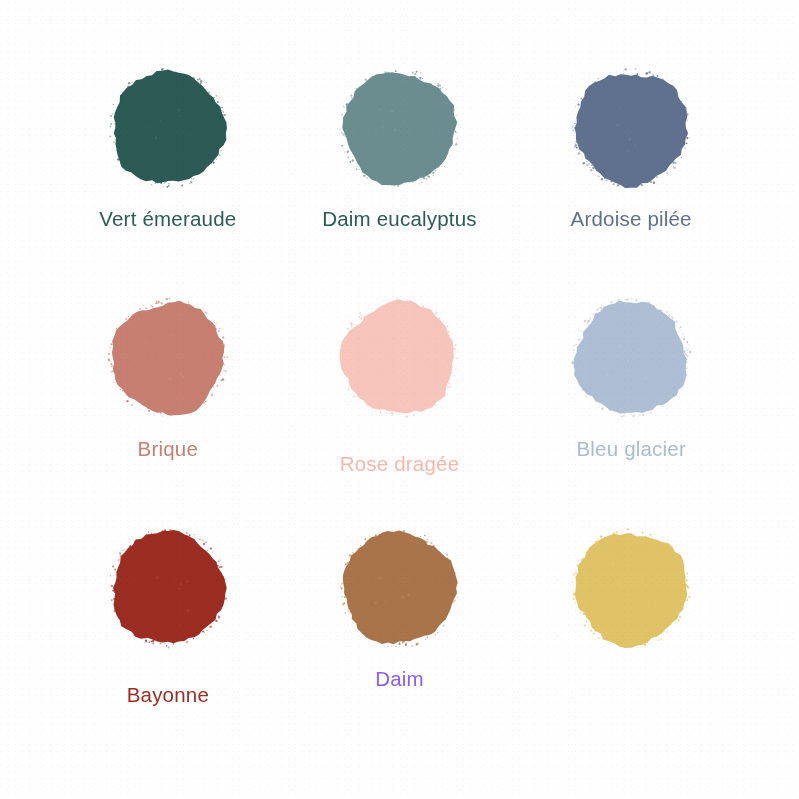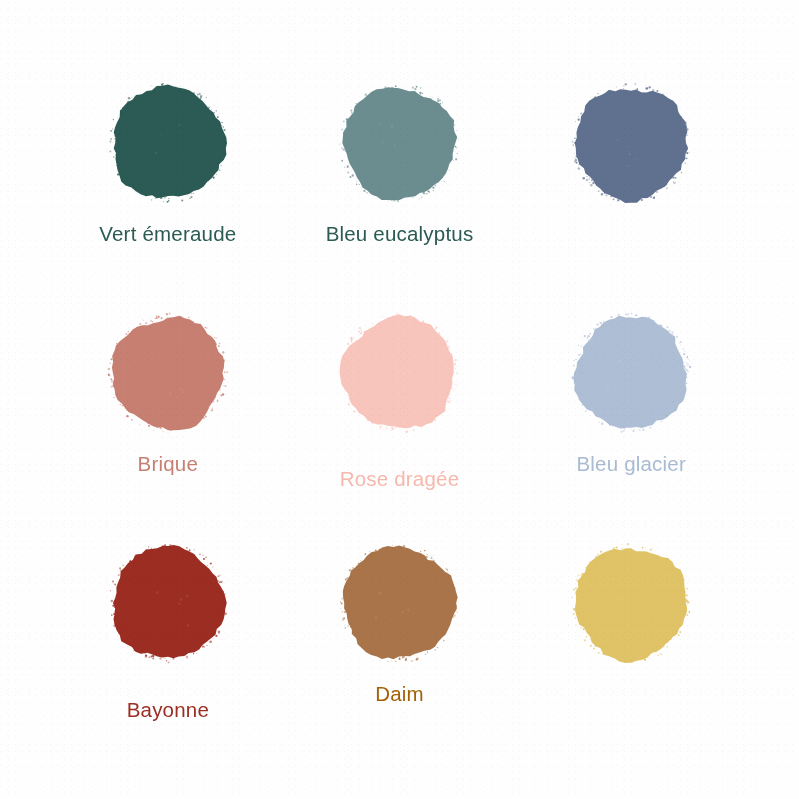--- a/index.html
+++ b/index.html
@@ -16,21 +16,20 @@
     position: relative;
   }
   .palette-board {
     width: 799px;
     height: 799px;
     background: #fefefe;
     display: flex;
     flex-direction: column;
     box-sizing: border-box;
     padding: 64px 52px 16px 52px;
-    justify-content: center;
   }
   .swatch-grid {
     flex: 0 0 auto;
     display: grid;
     grid-template-columns: repeat(3, 1fr);
     grid-template-rows: repeat(3, 230px);
     column-gap: 0px;
     row-gap: 0px;
   }
   .swatch-cell {
@@ -352,21 +351,21 @@
             <circle cx="121.15" cy="80.36" r="1.14" fill="#6c8d90" opacity="0.71"></circle>
             <circle cx="106.79" cy="29.14" r="0.49" fill="#6c8d90" opacity="0.80"></circle>
             <circle cx="69.89" cy="86.20" r="0.80" fill="#ffffff" opacity="0.07"></circle>
             <circle cx="47.51" cy="63.33" r="1.05" fill="#ffffff" opacity="0.07"></circle>
             <circle cx="57.01" cy="47.02" r="1.60" fill="#ffffff" opacity="0.07"></circle>
             <circle cx="70.41" cy="57.27" r="0.72" fill="#ffffff" opacity="0.07"></circle>
             <circle cx="59.69" cy="66.07" r="1.05" fill="#ffffff" opacity="0.07"></circle>
             <circle cx="44.86" cy="45.42" r="0.86" fill="#ffffff" opacity="0.07"></circle>
           </svg>
         </span>
-      <span class="swatch-label" style="color: rgb(43, 91, 84);">Bleu eucalyptus</span>
+      <span class="swatch-label" style="color: rgb(43, 91, 84);">Daim eucalyptus</span>
     </div>
     <div class="swatch-cell">
       <span class="blob-wrap">
           <svg viewBox="0 0 128 128" width="128" height="128">
             <path d="M119.00,64.00 L121.09,69.62 L118.57,74.86 L118.00,80.38 L114.69,85.00 L114.01,90.73 L109.30,94.27 L105.59,98.13 L102.04,102.04 L99.04,106.69 L94.43,109.55 L89.59,111.87 L85.46,115.82 L80.66,118.91 L74.98,119.18 L69.87,123.64 L64.00,123.87 L58.09,124.02 L52.76,120.52 L47.44,118.58 L42.47,115.97 L37.22,114.10 L33.37,109.85 L29.10,106.53 L26.36,101.64 L22.90,97.73 L18.43,94.45 L16.96,89.15 L12.35,85.39 L10.72,80.16 L9.03,74.93 L8.87,69.43 L7.70,64.00 L9.76,58.66 L9.46,53.15 L10.91,47.89 L13.35,43.02 L14.06,37.31 L17.23,32.75 L18.24,26.44 L21.95,21.95 L26.96,18.86 L32.39,16.68 L37.49,14.41 L41.97,10.82 L48.26,12.13 L53.33,10.36 L58.75,10.70 L64.00,11.67 L69.27,10.53 L74.10,13.22 L79.31,13.54 L85.66,11.71 L90.80,13.86 L96.35,15.59 L100.94,18.99 L106.21,21.79 L110.14,26.13 L111.12,32.51 L113.84,37.36 L117.78,41.72 L119.29,47.23 L120.38,52.78 L118.54,58.63 Z" fill="#5f718f"></path>
             <circle cx="90.40" cy="11.95" r="0.97" fill="#5f718f" opacity="0.78"></circle>
             <circle cx="118.39" cy="43.30" r="0.88" fill="#5f718f" opacity="0.75"></circle>
             <circle cx="119.28" cy="79.33" r="0.88" fill="#5f718f" opacity="0.81"></circle>
             <circle cx="7.92" cy="82.80" r="0.90" fill="#5f718f" opacity="0.53"></circle>
             <circle cx="74.77" cy="120.93" r="1.02" fill="#5f718f" opacity="0.80"></circle>
@@ -486,20 +485,21 @@
             <circle cx="117.75" cy="67.96" r="0.72" fill="#5f718f" opacity="0.86"></circle>
             <circle cx="86.97" cy="118.69" r="1.19" fill="#5f718f" opacity="0.78"></circle>
             <circle cx="50.65" cy="60.74" r="1.00" fill="#ffffff" opacity="0.07"></circle>
             <circle cx="67.86" cy="80.58" r="0.95" fill="#ffffff" opacity="0.07"></circle>
             <circle cx="62.29" cy="68.31" r="0.69" fill="#ffffff" opacity="0.07"></circle>
             <circle cx="53.94" cy="43.92" r="0.67" fill="#ffffff" opacity="0.07"></circle>
             <circle cx="62.81" cy="75.43" r="1.35" fill="#ffffff" opacity="0.07"></circle>
             <circle cx="60.91" cy="86.82" r="0.99" fill="#ffffff" opacity="0.07"></circle>
           </svg>
         </span>
+      <span class="swatch-label" style="color: rgb(95, 113, 143);">Ardoise pilée</span>
     </div>
 
     <div class="swatch-cell">
       <span class="blob-wrap">
           <svg viewBox="0 0 128 128" width="128" height="128">
             <path d="M118.42,64.00 L119.77,69.49 L117.93,74.73 L116.06,79.79 L113.01,84.30 L111.17,89.21 L108.15,93.50 L105.26,97.86 L103.07,103.07 L99.91,107.75 L96.42,112.52 L92.24,116.84 L86.90,119.29 L81.08,120.30 L75.36,121.11 L69.64,121.26 L64.00,121.34 L58.66,118.26 L53.11,118.77 L48.01,116.71 L43.32,113.92 L38.74,111.26 L34.36,108.36 L30.05,105.37 L24.73,103.27 L21.15,99.17 L18.09,94.68 L13.59,90.95 L11.24,85.86 L10.61,80.20 L8.77,74.99 L10.06,69.31 L8.91,64.00 L7.96,58.48 L9.05,53.07 L8.19,47.07 L10.52,41.85 L12.05,36.23 L16.05,31.96 L20.62,28.40 L25.03,25.03 L28.41,20.63 L33.13,17.79 L38.50,16.29 L44.19,16.18 L48.90,14.21 L53.90,13.23 L58.84,11.66 L64.00,8.74 L69.50,8.20 L75.38,6.79 L80.57,9.37 L86.20,10.40 L90.76,13.93 L96.73,15.01 L100.25,19.82 L103.20,24.80 L108.00,27.89 L111.45,32.29 L112.62,38.01 L114.61,43.04 L118.92,47.34 L120.35,52.79 L119.87,58.50 Z" fill="#c77f72"></path>
             <circle cx="12.28" cy="43.70" r="0.79" fill="#c77f72" opacity="0.66"></circle>
             <circle cx="49.73" cy="120.97" r="0.60" fill="#c77f72" opacity="0.37"></circle>
             <circle cx="114.12" cy="44.31" r="0.42" fill="#c77f72" opacity="0.39"></circle>
             <circle cx="7.51" cy="50.14" r="1.00" fill="#c77f72" opacity="0.85"></circle>
@@ -1157,21 +1157,21 @@
             <circle cx="97.99" cy="16.19" r="0.42" fill="#a97449" opacity="0.52"></circle>
             <circle cx="36.33" cy="17.67" r="1.07" fill="#a97449" opacity="0.71"></circle>
             <circle cx="50.41" cy="77.46" r="0.87" fill="#ffffff" opacity="0.07"></circle>
             <circle cx="73.58" cy="70.81" r="1.55" fill="#ffffff" opacity="0.07"></circle>
             <circle cx="40.64" cy="78.72" r="1.62" fill="#ffffff" opacity="0.07"></circle>
             <circle cx="67.59" cy="73.19" r="1.53" fill="#ffffff" opacity="0.07"></circle>
             <circle cx="78.43" cy="74.21" r="0.65" fill="#ffffff" opacity="0.07"></circle>
             <circle cx="45.16" cy="53.79" r="1.63" fill="#ffffff" opacity="0.07"></circle>
           </svg>
         </span>
-      <span class="swatch-label" style="color: #a16207;">Daim</span>
+      <span class="swatch-label" style="color: #8b5cf6;">Daim</span>
     </div>
     <div class="swatch-cell">
       <span class="blob-wrap">
           <svg viewBox="0 0 128 128" width="128" height="128">
             <path d="M118.95,64.00 L120.18,69.53 L119.33,75.01 L117.01,80.08 L116.01,85.54 L112.06,89.69 L110.23,94.89 L105.60,98.14 L102.12,102.12 L98.13,105.59 L94.48,109.62 L89.97,112.58 L84.69,113.95 L80.51,118.43 L75.27,120.66 L69.68,121.63 L64.00,123.78 L58.08,124.12 L52.36,122.50 L47.27,119.15 L41.92,117.30 L36.44,115.57 L33.65,109.43 L28.68,107.03 L24.68,103.32 L23.08,97.58 L19.59,93.68 L17.58,88.81 L12.27,85.43 L10.48,80.24 L8.93,74.96 L7.89,69.53 L8.78,64.00 L9.16,58.60 L8.44,52.95 L11.36,48.03 L10.71,41.93 L14.30,37.43 L17.97,33.24 L19.63,27.59 L23.05,23.05 L27.50,19.52 L32.06,16.20 L37.06,13.59 L42.22,11.41 L47.52,9.67 L53.50,11.22 L58.64,9.60 L64.00,9.19 L69.11,12.15 L74.29,12.29 L79.61,12.53 L84.51,14.48 L89.72,15.87 L94.76,17.96 L100.87,19.07 L105.32,22.68 L107.97,27.91 L113.60,30.86 L116.06,36.17 L117.17,41.98 L117.47,47.78 L118.54,53.15 L118.37,58.64 Z" fill="#e0c367"></path>
             <circle cx="69.60" cy="118.24" r="0.76" fill="#e0c367" opacity="0.61"></circle>
             <circle cx="118.27" cy="72.20" r="1.00" fill="#e0c367" opacity="0.70"></circle>
             <circle cx="13.94" cy="88.60" r="0.81" fill="#e0c367" opacity="0.51"></circle>
             <circle cx="117.09" cy="59.68" r="0.60" fill="#e0c367" opacity="0.80"></circle>
             <circle cx="30.85" cy="15.97" r="0.66" fill="#e0c367" opacity="0.77"></circle>

